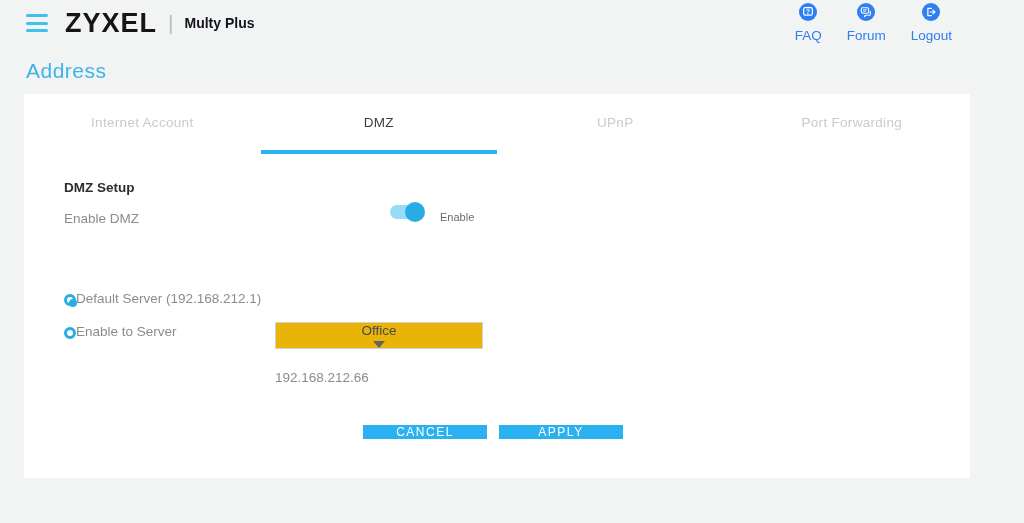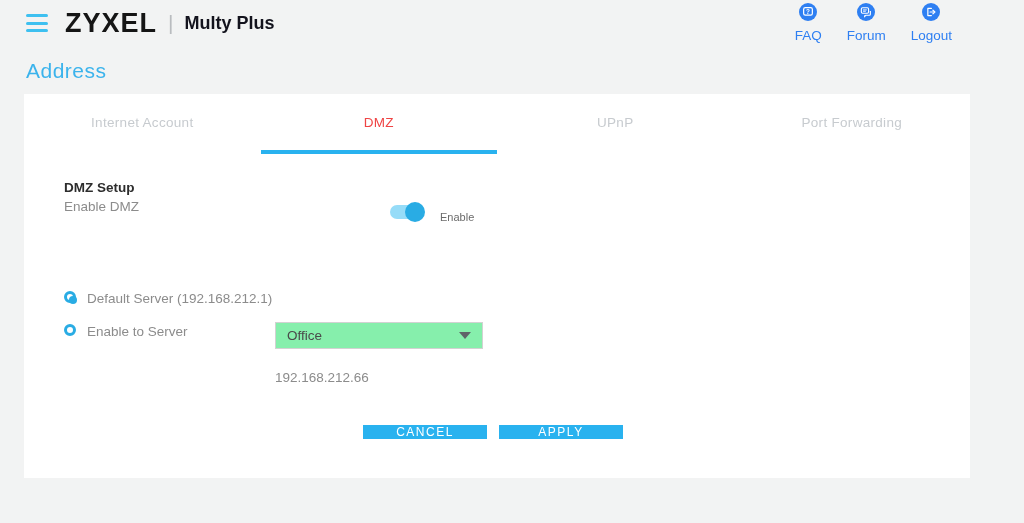--- a/index.html
+++ b/index.html
@@ -11,69 +11,69 @@
     overflow:hidden;
     color:#333;
   }
 
   
   .topbar { position:absolute; top:0; left:0; right:0; height:46px; display:flex; align-items:center; }
   .menu-btn { margin-left:26px; width:22px; height:18px; display:flex; flex-direction:column; justify-content:space-between; cursor:pointer; }
   .menu-btn span { display:block; height:3px; border-radius:2px; background:#3EC0F0; }
   .brand { margin-left:17px; font-size:27px; font-weight:900; letter-spacing:1px; color:#151515; }
   .brand-divider { margin:0 11px; color:#B9BCBF; font-size:21px; font-weight:300; }
-  .product { font-size:18px; font-weight:700; color:#13131D; }
+  .product { font-size:14px; font-weight:700; color:#13131D; }
   .header-links { margin-left:auto; margin-right:72px; display:flex; align-items:center; gap:25px; }
   .hlink { display:flex; align-items:center; gap:7px; color:#2E7FF2; font-size:13.5px; cursor:pointer;flex-direction:column; }
   .hlink svg { display:block; }
 
   
   .page-title { position:absolute; left:26px; top:59px; font-size:21px; color:#3BB3EC; letter-spacing:0.5px; }
 
   
   .card { position:absolute; left:24px; top:94px; width:946px; height:384px; background:#FFFFFF; }
 
   .tabs { display:flex; height:60px; }
   .tab {
     flex:1; display:flex; align-items:center; justify-content:center;
     font-size:13.5px; color:#C7CBCF; cursor:pointer;
     border-bottom:4px solid transparent; letter-spacing:0.3px;
   }
-  .tab.active { color:#ef4444; border-bottom-color:#29B2EF; }
+  .tab.active { color:#404040; border-bottom-color:#29B2EF; }
 
   .section-title { position:absolute; font-size:13.5px; font-weight:bold; color:#2D2D2D; }
   .st-dmz { left:40px; top:86px; }
   .st-nat { left:40px; top:168px; }
 
   .field-label { font-size:13.5px; color:#8C8C8C; }
 
-  .enable-dmz-label { position:absolute; left:40px; top:105px; }
+  .enable-dmz-label { position:absolute; left:40px; top:117px; }
   .toggle-wrap { position:absolute; left:366px; top:111px; display:flex; align-items:center; }
   .toggle { position:relative; width:34px; height:14px; border-radius:7px; background:#96DCF8; cursor:pointer; }
   .toggle .knob { position:absolute; top:-3px; width:20px; height:20px; border-radius:50%; background:#29ACE4; }
   .toggle.on .knob { right:-1px; }
   .toggle-value { position:absolute; left:416px; top:117px; font-size:11px; color:#6B6B6B; }
 
-  .radio-row { position:absolute; display:flex; align-items:flex-start; gap:11px; cursor:pointer; }
+  .radio-row { position:absolute; display:flex; align-items:flex-end; cursor:pointer; }
   .rr-1 { left:40px; top:197px; }
   .rr-2 { left:40px; top:230px; }
   .radio {
     width:12px; height:12px; border-radius:50%;
     border:3px solid #29ACE4; background:#fff; position:relative; flex:0 0 auto;
   }
   .radio.selected::after {
     content:""; position:absolute; left:2px; top:2px; width:8px; height:8px;
     border-radius:50%; background:#29ACE4;
   }
 
   .dropdown {
     position:absolute; left:251px; top:228px; width:208px; height:27px;
-    background:#86efac; border:1px solid #D2D2D2;
+    background:#eab308; border:1px solid #D2D2D2;
     display:flex; align-items:center; justify-content:space-between;
-    padding:0 11px; cursor:pointer;
+    padding:0 11px; cursor:pointer;flex-direction:column;
   }
   .dropdown .dd-value { font-size:13.5px; color:#4A4A4A; }
   .dd-arrow { width:0; height:0; border-left:6px solid transparent; border-right:6px solid transparent; border-top:7px solid #5F6368; }
 
   .server-ip { position:absolute; left:251px; top:276px; font-size:13.5px; color:#8C8C8C; }
 
   .actions { position:absolute; left:339px; top:331px; display:flex; gap:12px; }
   .btn {
     width:124px; height:14px; border:none; background:#29B2EF; color:#FFFFFF;
     font-family:"Liberation Sans", sans-serif; font-size:12px; letter-spacing:1.5px; cursor:pointer;

